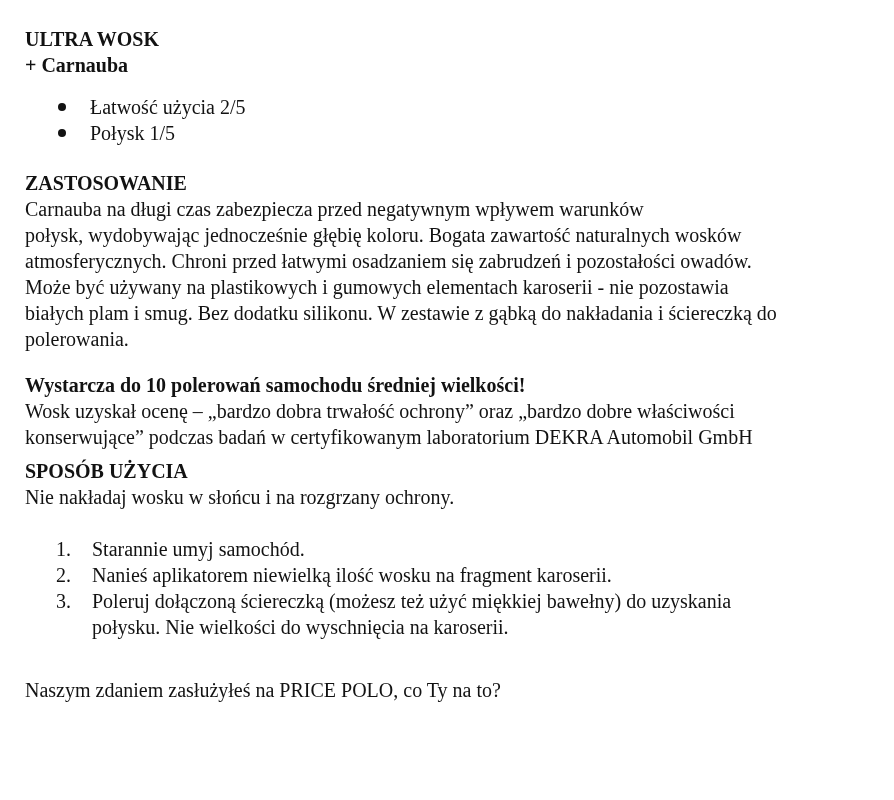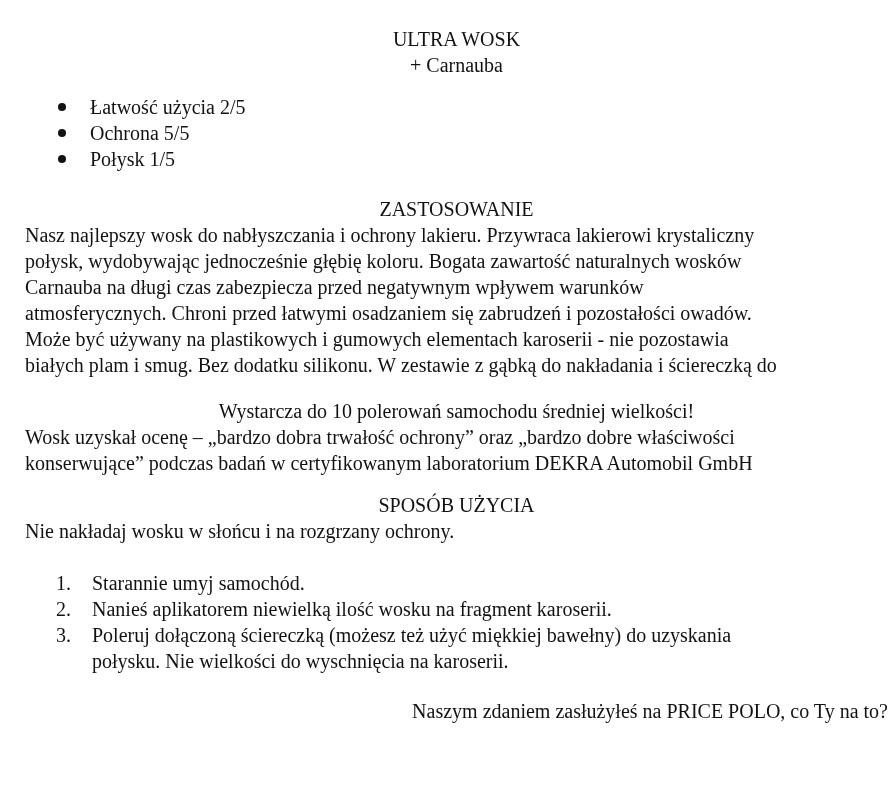--- a/index.html
+++ b/index.html
@@ -13,21 +13,21 @@
     box-sizing: border-box;
     overflow: hidden;
     padding: 26px 6px 0 25px;
     font-family: "Liberation Serif", "DejaVu Serif", serif;
     font-size: 20px;
     line-height: 26px;
     color: #121212;
     -webkit-font-smoothing: antialiased;
   }
   .line { white-space: nowrap; }
-  .bold { font-weight: normal; text-align: center; }
+  .bold { font-weight: bold; }
 
   
   .title-block { margin: 0; }
 
   
   .ratings { margin-top: 16px; }
   .bullet-row {
     display: flex;
     align-items: flex-start;
     padding-left: 33px; 
@@ -43,66 +43,62 @@
     width: 8px;
     height: 8px;
     margin-top: 9px;
     border-radius: 50%;
     background: #121212;
   }
 
   
   .section-zastosowanie { margin-top: 24px; }
   .section-claim { margin-top: 20px; }
-  .section-usage { margin-top: 16px; }
+  .section-usage { margin-top: 8px; }
 
   
   .steps { margin-top: 26px; }
   .step-row {
     display: flex;
     align-items: flex-start;
     padding-left: 31px; 
   }
   .step-number { flex: 0 0 36px; } 
   .step-text { flex: 1 1 auto; }
 
-  .closing { margin-top: 24px; text-align: right; }
+  .closing { margin-top: 37px; }
 </style>
 </head>
 <body>
 
 <div class="title-block">
   <div class="line bold">ULTRA WOSK</div>
   <div class="line bold">+ Carnauba</div>
 </div>
 
 <div class="ratings">
   <div class="bullet-row">
     <span class="bullet-glyph"></span>
     <span class="line">Łatwość użycia 2/5</span>
   </div>
   <div class="bullet-row">
     <span class="bullet-glyph"></span>
-    <span class="line">Ochrona 5/5</span>
-  </div>
-  <div class="bullet-row">
-    <span class="bullet-glyph"></span>
     <span class="line">Połysk 1/5</span>
   </div>
 </div>
 
 <div class="section-zastosowanie">
   <div class="line bold">ZASTOSOWANIE</div>
   <div>
-    <div class="line">Nasz najlepszy wosk do nabłyszczania i ochrony lakieru. Przywraca lakierowi krystaliczny</div>
+    <div class="line">Carnauba na długi czas zabezpiecza przed negatywnym wpływem warunków</div>
     <div class="line">połysk, wydobywając jednocześnie głębię koloru. Bogata zawartość naturalnych wosków</div>
-    <div class="line">Carnauba na długi czas zabezpiecza przed negatywnym wpływem warunków</div>
     <div class="line">atmosferycznych. Chroni przed łatwymi osadzaniem się zabrudzeń i pozostałości owadów.</div>
     <div class="line">Może być używany na plastikowych i gumowych elementach karoserii - nie pozostawia</div>
     <div class="line">białych plam i smug. Bez dodatku silikonu. W zestawie z gąbką do nakładania i ściereczką do</div>
+    <div class="line">polerowania.</div>
   </div>
 </div>
 
 <div class="section-claim">
   <div class="line bold">Wystarcza do 10 polerowań samochodu średniej wielkości!</div>
   <div>
     <div class="line">Wosk uzyskał ocenę – „bardzo dobra trwałość ochrony” oraz „bardzo dobre właściwości</div>
     <div class="line">konserwujące” podczas badań w certyfikowanym laboratorium DEKRA Automobil GmbH</div>
   </div>
 </div>

